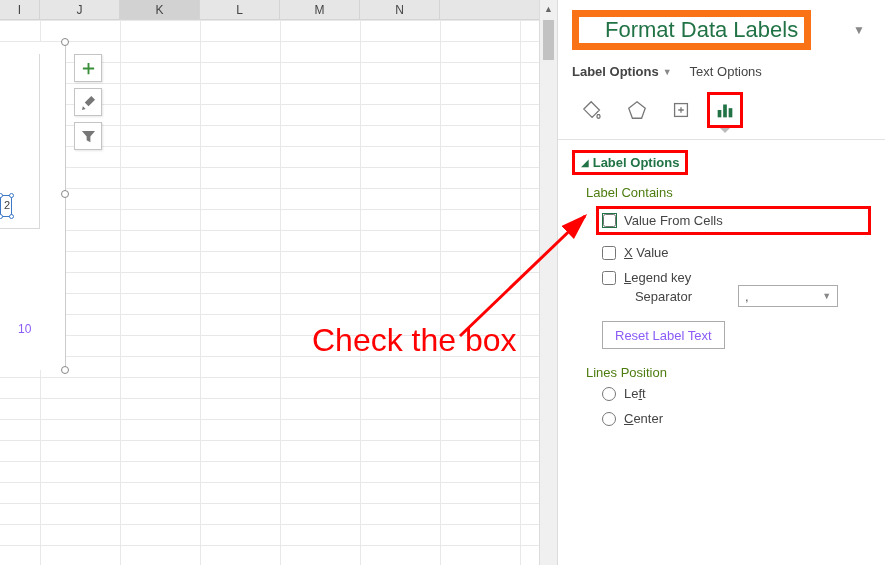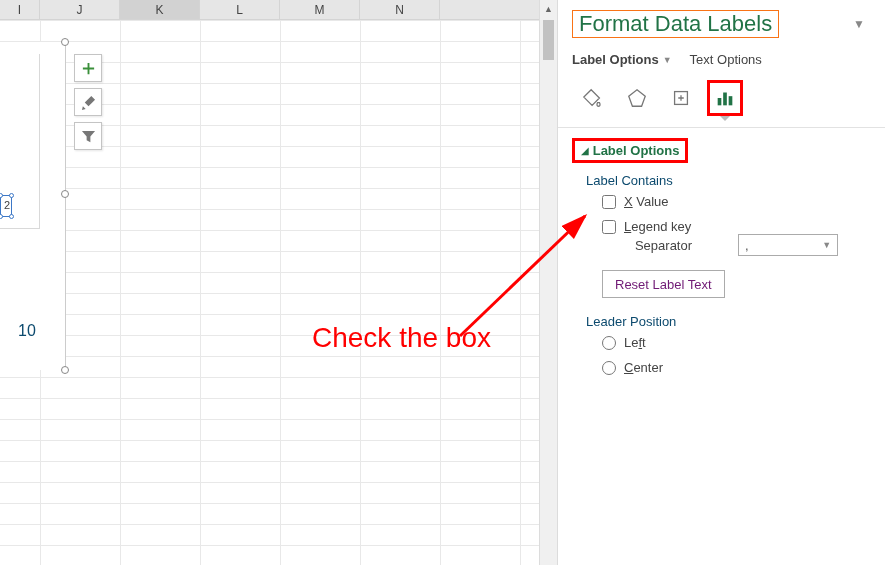--- a/index.html
+++ b/index.html
@@ -24,37 +24,37 @@
 .chart-obj .sel-dot.top { top: -4px; right: -4px; }
 .chart-obj .sel-dot.mid { top: 148px; right: -4px; }
 .chart-obj .sel-dot.bottom { bottom: -4px; right: -4px; }
 .chart-inner-border { position: absolute; left: 0; top: 12px; width: 40px; height: 175px; border-right: 1px solid #d9d9d9; border-bottom: 1px solid #d9d9d9; }
 .chart-pt { position: absolute; left: 0; top: 153px; width: 12px; height: 22px; border: 1px solid #3d78c7; }
 .chart-pt .pt-dot { position: absolute; width: 5px; height: 5px; background: #fff; border: 1px solid #3d78c7; border-radius: 50%; }
 .chart-pt .pt-dot.a { left: -3px; top: -3px; }
 .chart-pt .pt-dot.b { right: -3px; top: -3px; }
 .chart-pt .pt-dot.c { left: -3px; bottom: -3px; }
 .chart-pt .pt-dot.d { right: -3px; bottom: -3px; }
-.tick-label { position: absolute; left: 18px; top: 280px; font-size: 16px; color: #0c4a6e; }
+.tick-label { position: absolute; left: 18px; top: 280px; font-size: 12px; color: #8b5cf6; }
 
 
 .chart-btns { position: absolute; left: 74px; top: 34px; display: flex; flex-direction: column; gap: 6px; }
 .chart-btn { width: 28px; height: 28px; border: 1px solid #c4c4c4; background: #fff; display: flex; align-items: center; justify-content: center; box-shadow: 1px 1px 2px rgba(0,0,0,0.1); }
 .chart-btn svg { width: 15px; height: 15px; }
 
 
 .vscroll { position: absolute; left: 539px; top: 0; width: 19px; height: 565px; background: #f0f0f0; border-left: 1px solid #dcdcdc; border-right: 1px solid #dcdcdc; }
 .vscroll .arrow { height: 18px; display: flex; align-items: center; justify-content: center; color: #666; font-size: 9px; }
 .vscroll .thumb { position: absolute; left: 3px; top: 20px; width: 11px; height: 40px; background: #c2c2c2; }
 
 
 .pane { position: absolute; left: 558px; top: 0; width: 327px; height: 565px; background: #fff; padding: 10px 14px 0 14px; }
 .pane-title-row { display: flex; align-items: center; justify-content: space-between; }
 .pane-title { font-size: 22px; color: #217346; font-weight: 400; padding: 2px 6px; }
-.title-box { border: 1px solid #f97316; display: inline-block; }
+.title-box { border: 7px solid #f97316; display: inline-block; padding-left: 20px; }
 .dropdown-caret { color: #888; font-size: 12px; margin-right: 6px; }
 
 .pane-tabs { display: flex; gap: 18px; margin-top: 14px; font-size: 13px; }
 .pane-tab { display: flex; align-items: center; gap: 4px; color: #444; }
 .pane-tab.active { font-weight: 700; }
 .caret-sm { color: #888; font-size: 9px; }
 
 .icon-row { display: flex; gap: 14px; margin-top: 16px; align-items: center; padding-left: 6px; }
 .icon-cell { width: 30px; height: 30px; display: flex; align-items: center; justify-content: center; }
 .icon-cell svg { width: 22px; height: 22px; }
@@ -62,36 +62,36 @@
 .icon-cell.selected svg path, .icon-cell.selected svg rect { fill: #217346; }
 .icon-pointer { position: relative; }
 .icon-pointer::after { content: ""; position: absolute; left: 50%; bottom: -13px; transform: translateX(-50%); border: 5px solid transparent; border-top-color: #bbb; }
 
 .divider { height: 1px; background: #e2e2e2; margin: 14px -14px 0; }
 
 .section-head { display: inline-flex; align-items: center; gap: 4px; margin-top: 10px; padding: 2px 6px; border: 3px solid #ff0000; }
 .section-head .tri { color: #217346; font-size: 10px; }
 .section-head .lbl { color: #217346; font-weight: 700; font-size: 13px; }
 
-.subhead { margin: 10px 0 6px 14px; font-size: 13px; color: #0c4a6e; }
+.subhead { margin: 10px 0 6px 14px; font-size: 13px; color: #4d7c0f; }
 
 .opt-group { margin-left: 30px; display: flex; flex-direction: column; gap: 10px; }
 .opt { display: flex; align-items: center; gap: 8px; }
 .opt input { width: 14px; height: 14px; }
 .opt .u { text-decoration: underline; }
 .value-cells-box { border: 3px solid #ff0000; padding: 4px 40px 4px 4px; margin-left: -6px; display: inline-flex; align-items: center; gap: 8px; }
 .value-cells-box input[type=checkbox] { outline: 1px solid #217346; accent-color: #cfe2d4; }
 
 .sep-row { display: flex; align-items: center; justify-content: center; margin: 0 0 0 30px; gap: 46px; }
 .sep-select { width: 100px; height: 22px; border: 1px solid #ababab; background: #fff; display: flex; align-items: center; justify-content: space-between; padding: 0 6px; font-size: 13px; color: #555; }
 
-.reset-btn { margin: 14px 0 0 30px; height: 28px; padding: 0 12px; border: 1px solid #ababab; background: #fff; font-size: 13px; color: #701a75; }
-
-
-.annotation-text { position: absolute; left: 312px; top: 322px; color: #ff0000; font-size: 28px; }
+.reset-btn { margin: 14px 0 0 30px; height: 28px; padding: 0 12px; border: 1px solid #ababab; background: #fff; font-size: 13px; color: #8b5cf6; }
+
+
+.annotation-text { position: absolute; left: 312px; top: 322px; color: #ff0000; font-size: 32px; }
 .arrow-svg { position: absolute; left: 440px; top: 196px; pointer-events: none; }
 </style>
 </head>
 <body>
 
 <div class="sheet-area">
   <div class="col-headers">
     <div class="col-header" style="width:40px">I</div>
     <div class="col-header">J</div>
     <div class="col-header selected">K</div>
@@ -189,41 +189,45 @@
   <div class="divider"></div>
 
   <div class="section-head">
     <span class="tri">◢</span>
     <span class="lbl">Label Options</span>
   </div>
 
   <div class="subhead">Label Contains</div>
 
   <div class="opt-group">
+    <span class="value-cells-box">
+      <input type="checkbox" style="">
+      <span><span>Value </span><span class="u">F</span><span>rom Cells</span></span>
+    </span>
     <label class="opt">
         <input type="checkbox" style="">
         <span><span class="u">X</span><span> Value</span></span>
       </label>
     <label class="opt">
         <input type="checkbox" style="">
         <span><span class="u">L</span><span>egend key</span></span>
       </label>
   </div>
 
   <div class="sep-row">
     <span><span>S</span><span class="u">e</span><span>parator</span></span>
     <div class="sep-select">
       <span>,</span>
         <span class="caret-sm">▼</span>
     </div>
   </div>
 
   <button class="reset-btn"><span class="u">R</span><span>eset Label Text</span></button>
 
-  <div class="subhead" style="margin-left:14px;margin-top:16px">Leader Position</div>
+  <div class="subhead" style="margin-left:14px;margin-top:16px">Lines Position</div>
   <div class="opt-group">
     <label class="opt">
         <input type="radio" name="pos" style="">
         <span><span>Le</span><span class="u">f</span><span>t</span></span>
       </label>
     <label class="opt">
         <input type="radio" name="pos" style="">
         <span><span class="u">C</span><span>enter</span></span>
       </label>
   </div>

